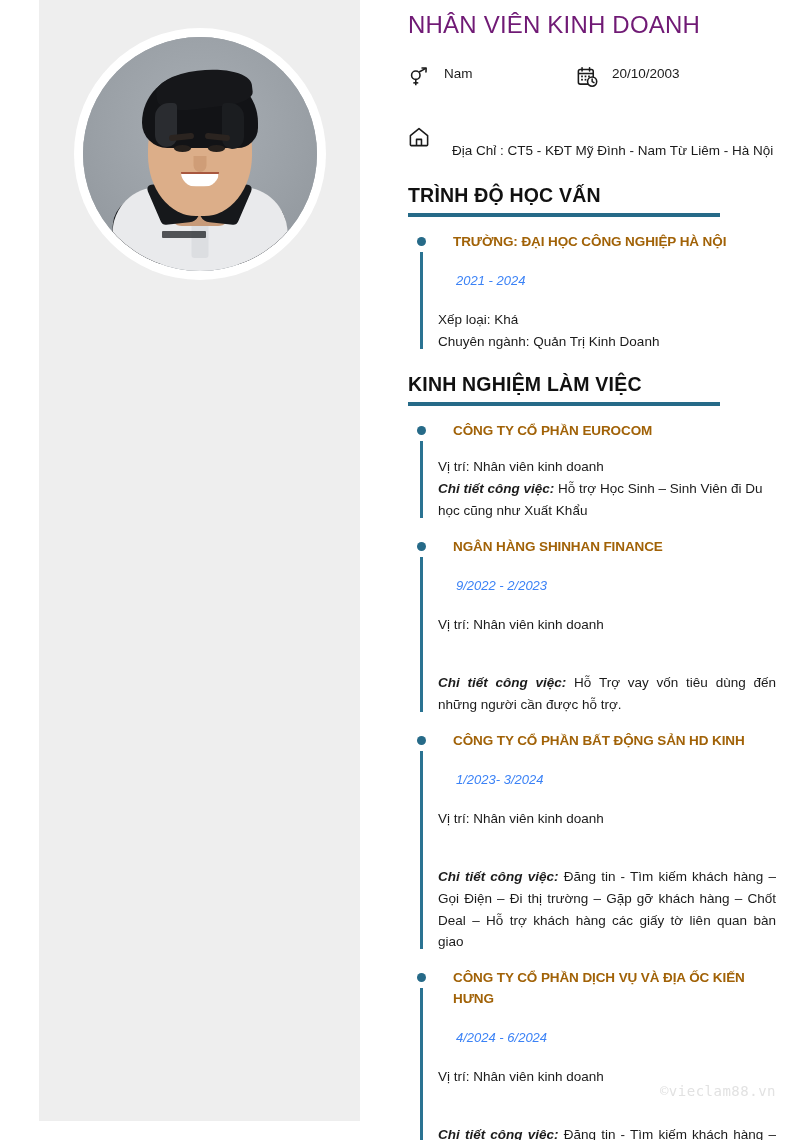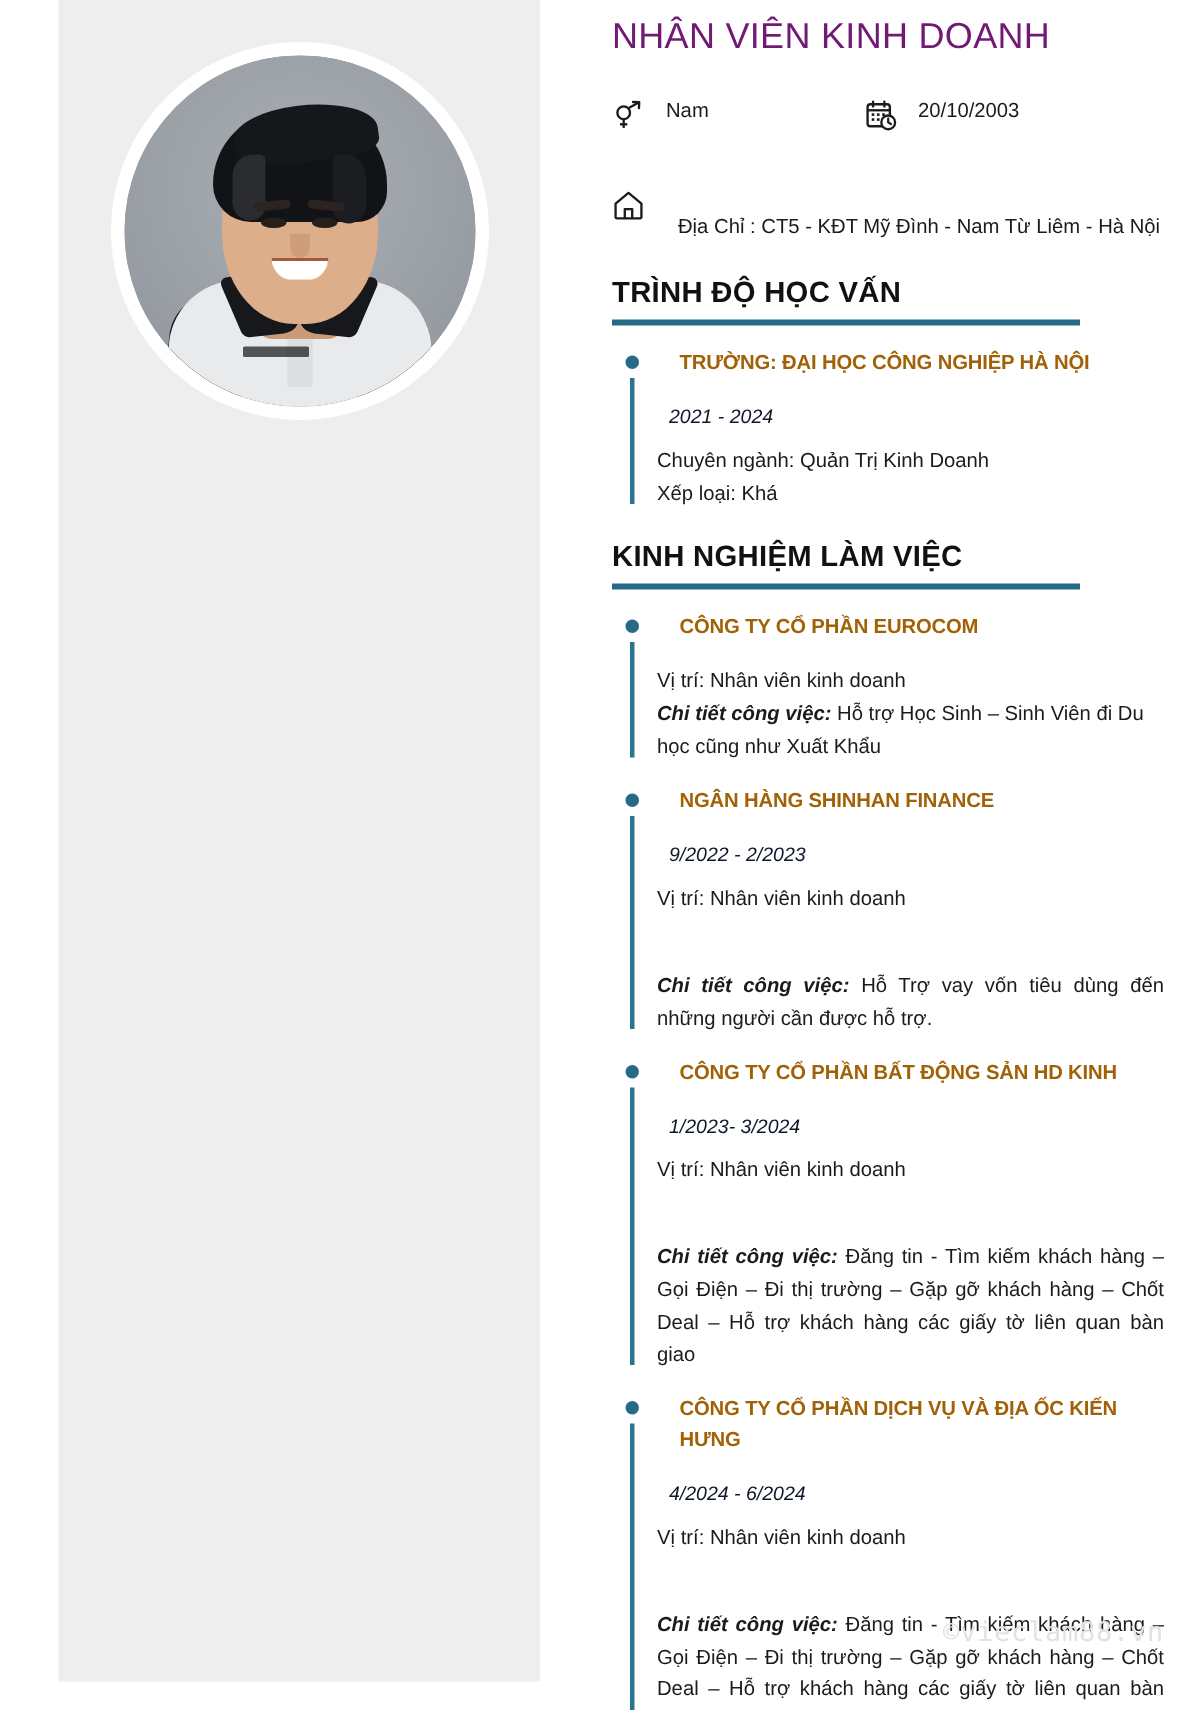--- a/index.html
+++ b/index.html
@@ -302,23 +302,23 @@
     font-size: 13.5px;
     font-weight: bold;
     color: #a16207;
     line-height: 1.5;
     margin: 15px;
     letter-spacing: -.1px;
   }
   .e-date {
     font-size: 13px;
     font-style: italic;
-    color: #0f172a;
+    color: #3b82f6;
     line-height: 1.62;
-    margin: 8px;
+    margin: 18px;
   }
   .e-line {
     font-size: 13.5px;
     color: #1b1b1b;
     line-height: 1.62;
     margin: 0;
   }
   .e-detail {
     font-size: 13.5px;
     color: #1b1b1b;
@@ -329,21 +329,21 @@
   .e-detail .lbl {
     font-weight: bold;
     font-style: italic;
   }
 
   .watermark {
     position: absolute;
     right: 19px;
     bottom: 41px;
     font-family: "DejaVu Sans Mono", monospace;
-    font-size: 18px;
+    font-size: 14px;
     color: #e2e2e2;
     letter-spacing: .5px;
   }
 </style>
 </head>
 <body>
 
 <div class="page">
 
   <div class="sidebar">
@@ -420,22 +420,22 @@
 
     <div class="section edu">
       <div class="sec-title">TRÌNH ĐỘ HỌC VẤN</div>
       <div class="sec-rule"></div>
 
       <div class="entry">
         <span class="dot"></span>
         <span class="bar"></span>
         <p class="e-org">TRƯỜNG: ĐẠI HỌC CÔNG NGHIỆP HÀ NỘI</p>
         <p class="e-date">2021 - 2024</p>
+        <p class="e-line">Xếp loại: Khá</p>
         <p class="e-line">Chuyên ngành: Quản Trị Kinh Doanh</p>
-        <p class="e-line">Xếp loại: Khá</p>
       </div>
     </div>
 
     <div class="section exp">
       <div class="sec-title">KINH NGHIỆM LÀM VIỆC</div>
       <div class="sec-rule"></div>
 
       <div class="entry">
         <span class="dot"></span>
         <span class="bar"></span>

